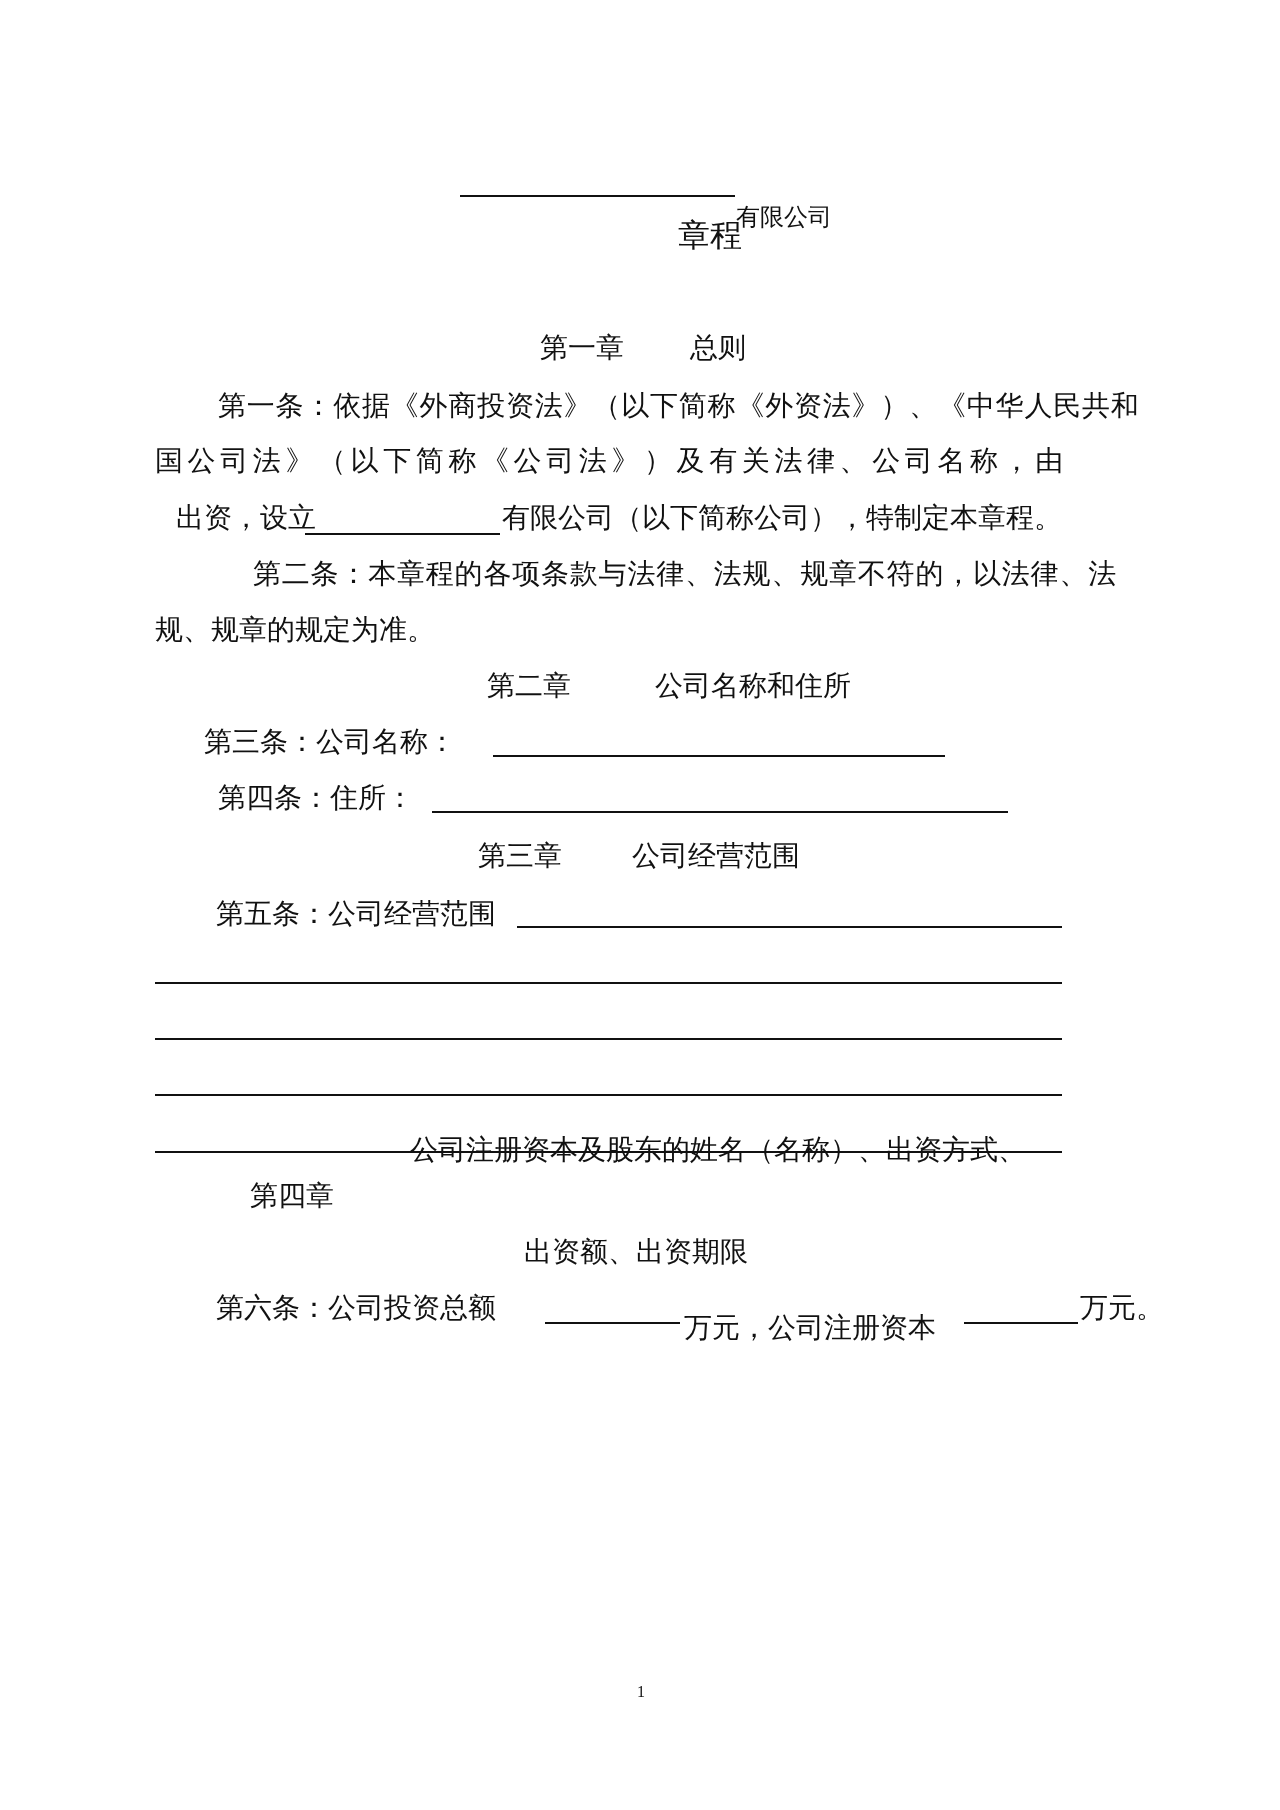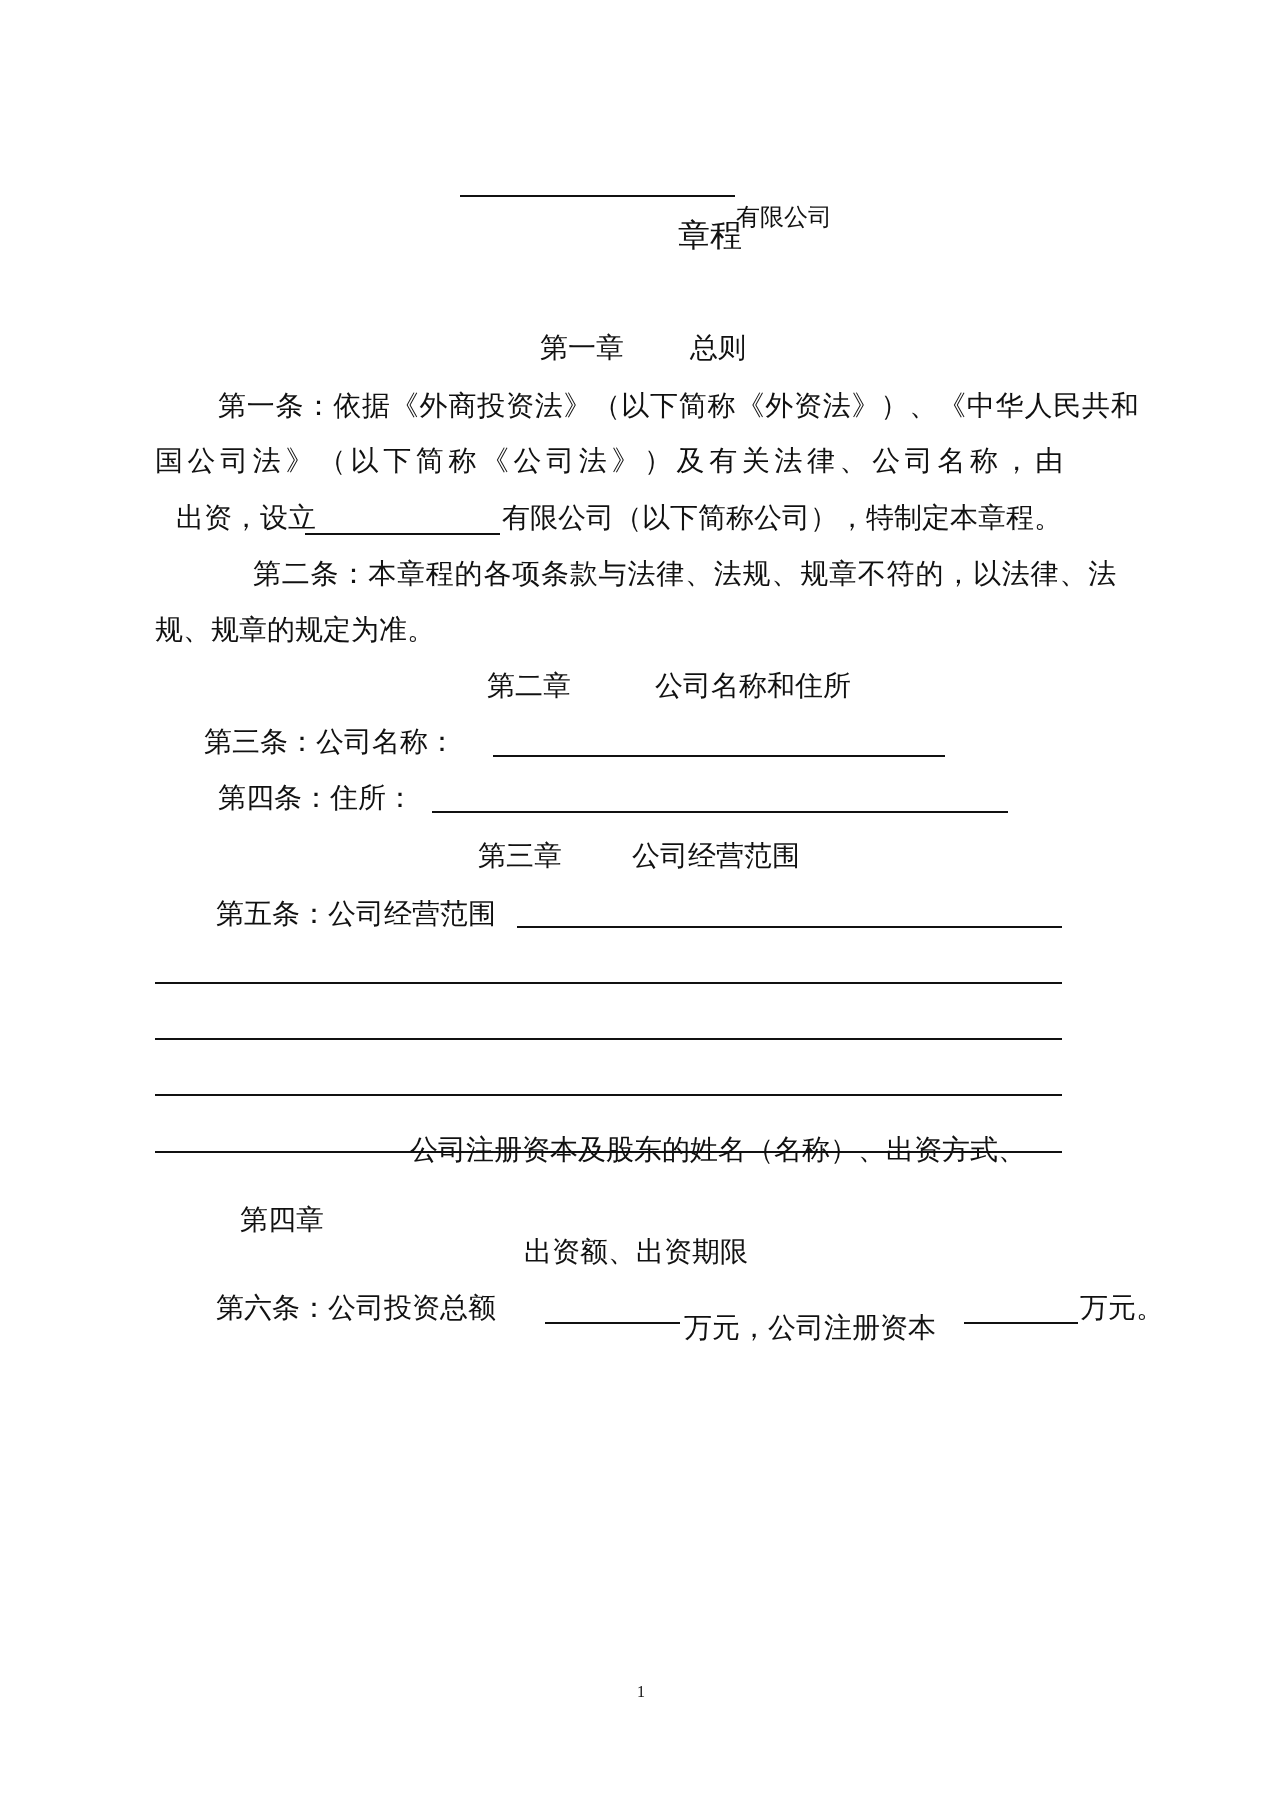--- a/index.html
+++ b/index.html
@@ -43,21 +43,21 @@
   <div class="abs t" style="left:478px; top:838px;">第三章</div>
   <div class="abs t" style="left:632px; top:838px;">公司经营范围</div>
 
   <div class="abs t" style="left:216px; top:896px;">第五条：公司经营范围</div>
   <div class="line" style="left:517px; top:926px; width:545px;"></div>
   <div class="line" style="left:155px; top:982px; width:907px;"></div>
   <div class="line" style="left:155px; top:1038px; width:907px;"></div>
   <div class="line" style="left:155px; top:1094px; width:907px;"></div>
   <div class="line" style="left:155px; top:1151px; width:907px;"></div>
 
-  <div class="abs t" style="left:240px; top:1178px;margin-top:24px;">第四章</div>
+  <div class="abs t" style="left:250px; top:1178px;">第四章</div>
   <div class="abs t" style="left:388px; top:1132px;margin-left:22px;">公司注册资本及股东的姓名（名称）、出资方式、</div>
   <div class="abs t" style="left:524px; top:1234px;">出资额、出资期限</div>
 
   <div class="abs t" style="left:216px; top:1290px;">第六条：公司投资总额</div>
   <div class="line" style="left:545px; top:1322px; width:135px;"></div>
   <div class="abs t" style="left:684px; top:1290px;margin-top:20px;">万元，公司注册资本</div>
   <div class="line" style="left:964px; top:1322px; width:114px;"></div>
   <div class="abs t" style="left:1080px; top:1290px;">万元。</div>
 
   <div class="abs page-num" style="left:637px; top:1683px;">1</div>

